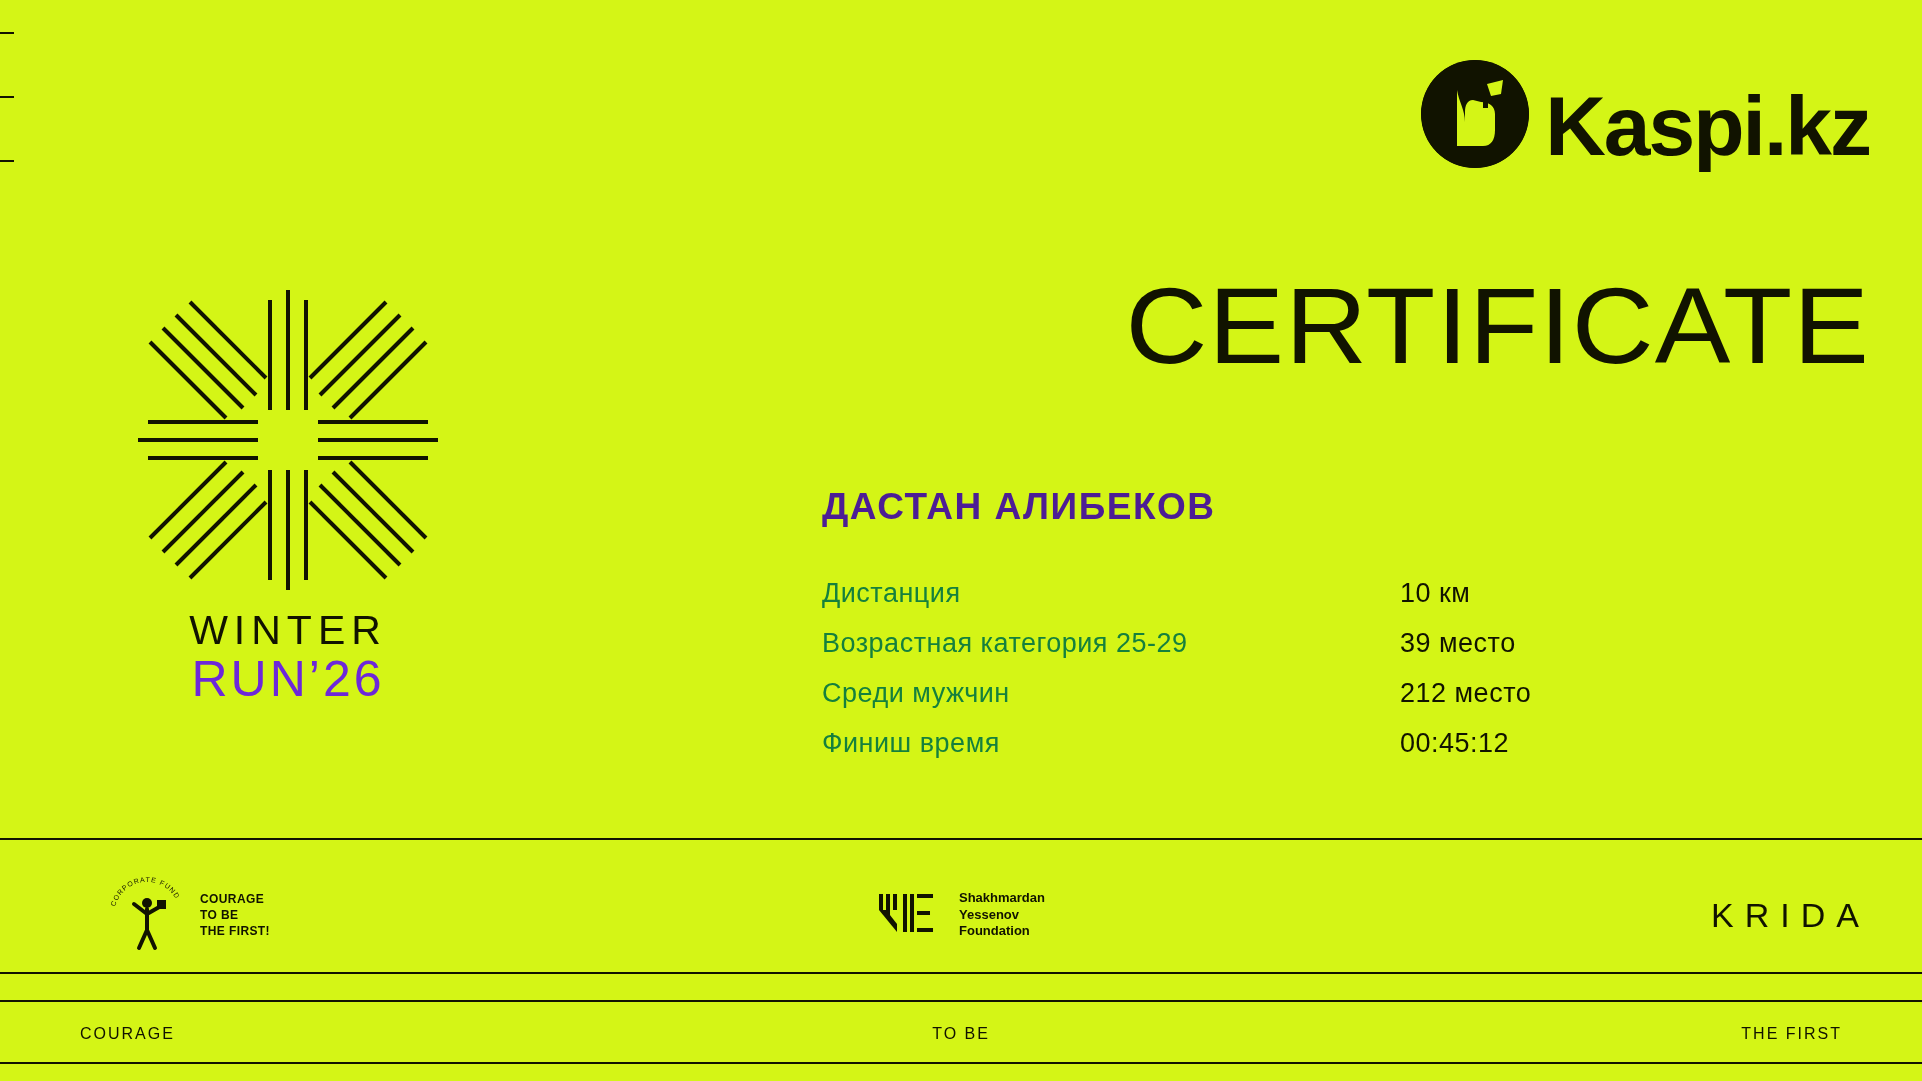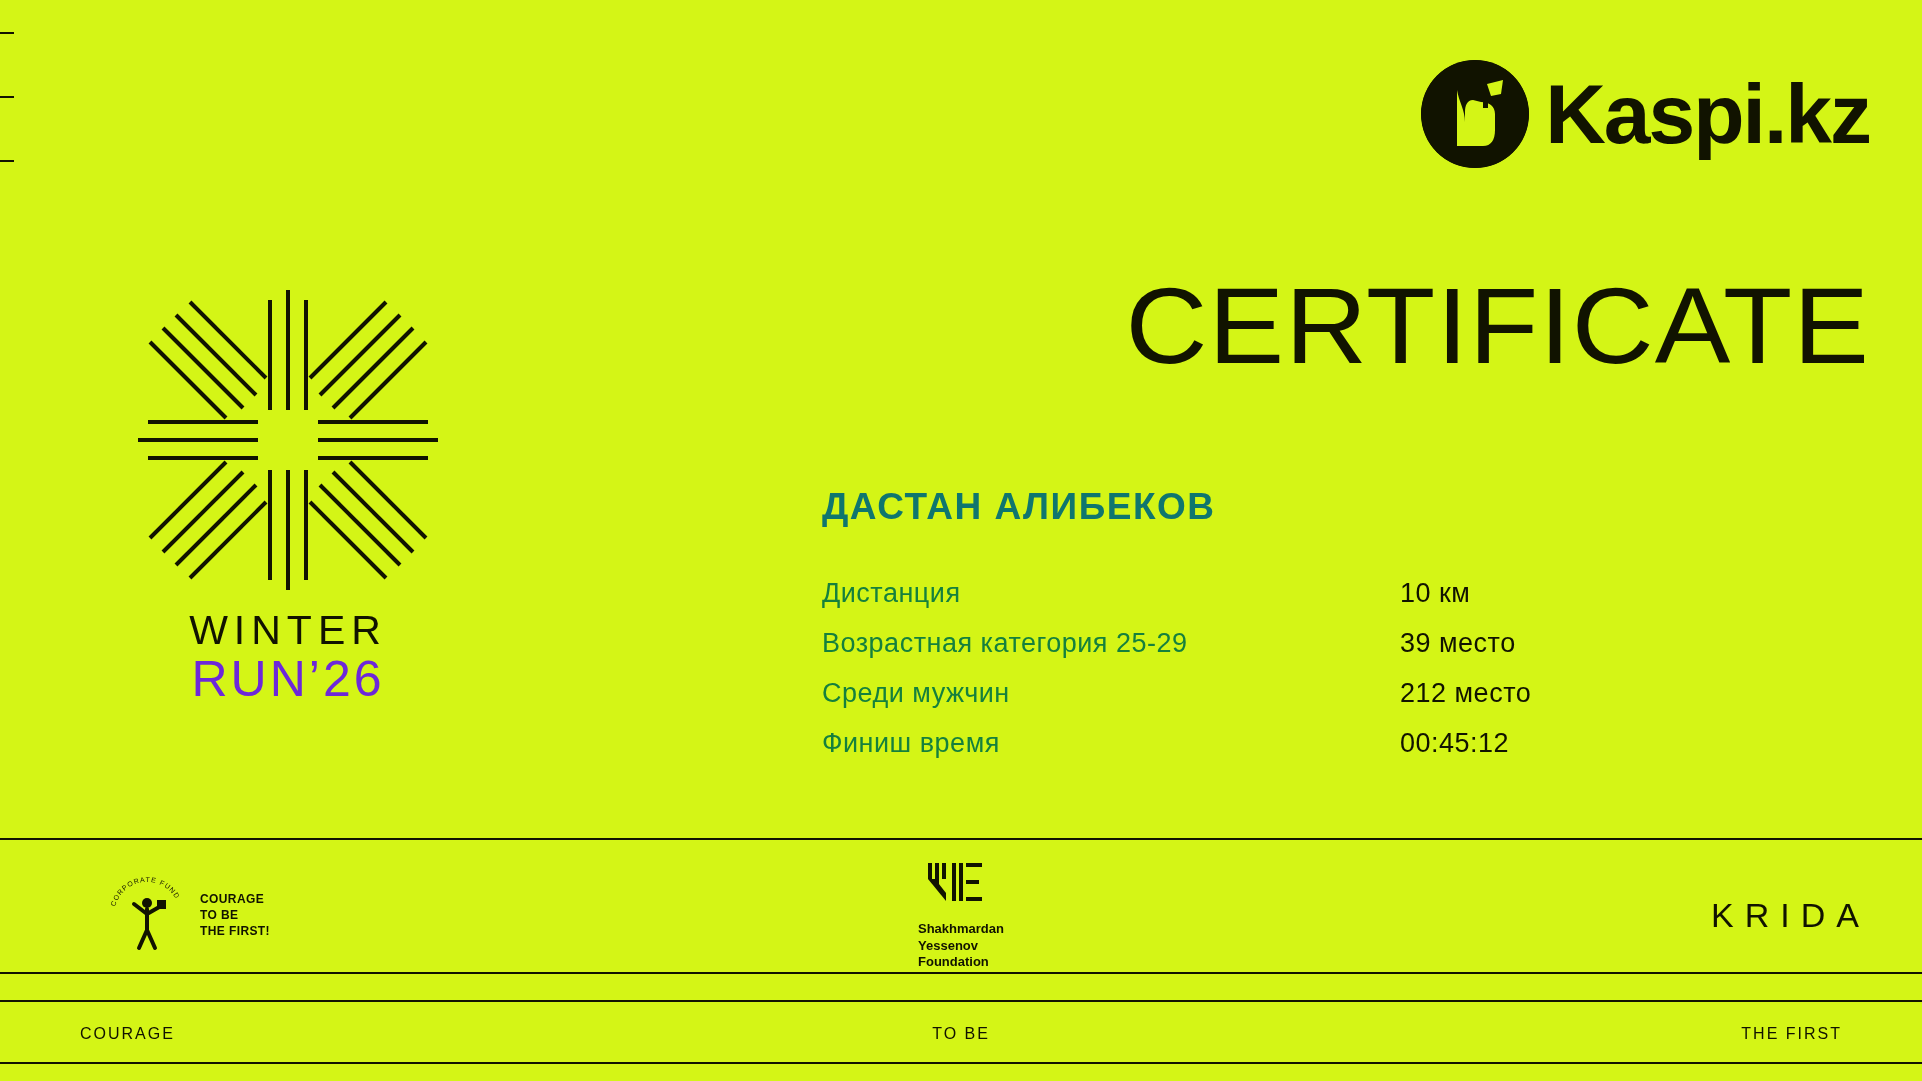--- a/index.html
+++ b/index.html
@@ -21,21 +21,21 @@
     inset: 0;
     background: #d4f516;
   }
 
   
   .kaspi-logo {
     position: absolute;
     top: 60px;
     right: 52px;
     display: flex;
-    align-items: center;
+    align-items: flex-end;
     gap: 16px;
   }
   .kaspi-mark {
     width: 108px;
     height: 108px;
     border-radius: 50%;
     background: #111300;
     position: relative;
     overflow: hidden;
     flex: none;
@@ -66,21 +66,21 @@
   }
 
   
   .athlete-name {
     position: absolute;
     top: 486px;
     left: 822px;
     font-size: 37px;
     font-weight: bold;
     letter-spacing: 1.5px;
-    color: #0f766e;
+    color: #4c1d95;
     white-space: nowrap;
   }
 
   
   .results {
     position: absolute;
     top: 578px;
     left: 822px;
     width: 960px;
   }
@@ -150,21 +150,21 @@
     height: 106px;
     display: flex;
     align-items: center;
   }
   .partner {
     display: flex;
     align-items: center;
     position: absolute;
   }
   .partner-courage { left: 104px; gap: 10px; }
-  .partner-sef { left: 50%; transform: translateX(-50%); gap: 12px; flex-direction: column; }
+  .partner-sef { left: 50%; transform: translateX(-50%); gap: 12px; }
   .partner-krida { right: 52px; }
 
   .courage-badge {
     width: 86px;
     height: 86px;
     position: relative;
   }
   .courage-text {
     font-size: 12px;
     font-weight: bold;

